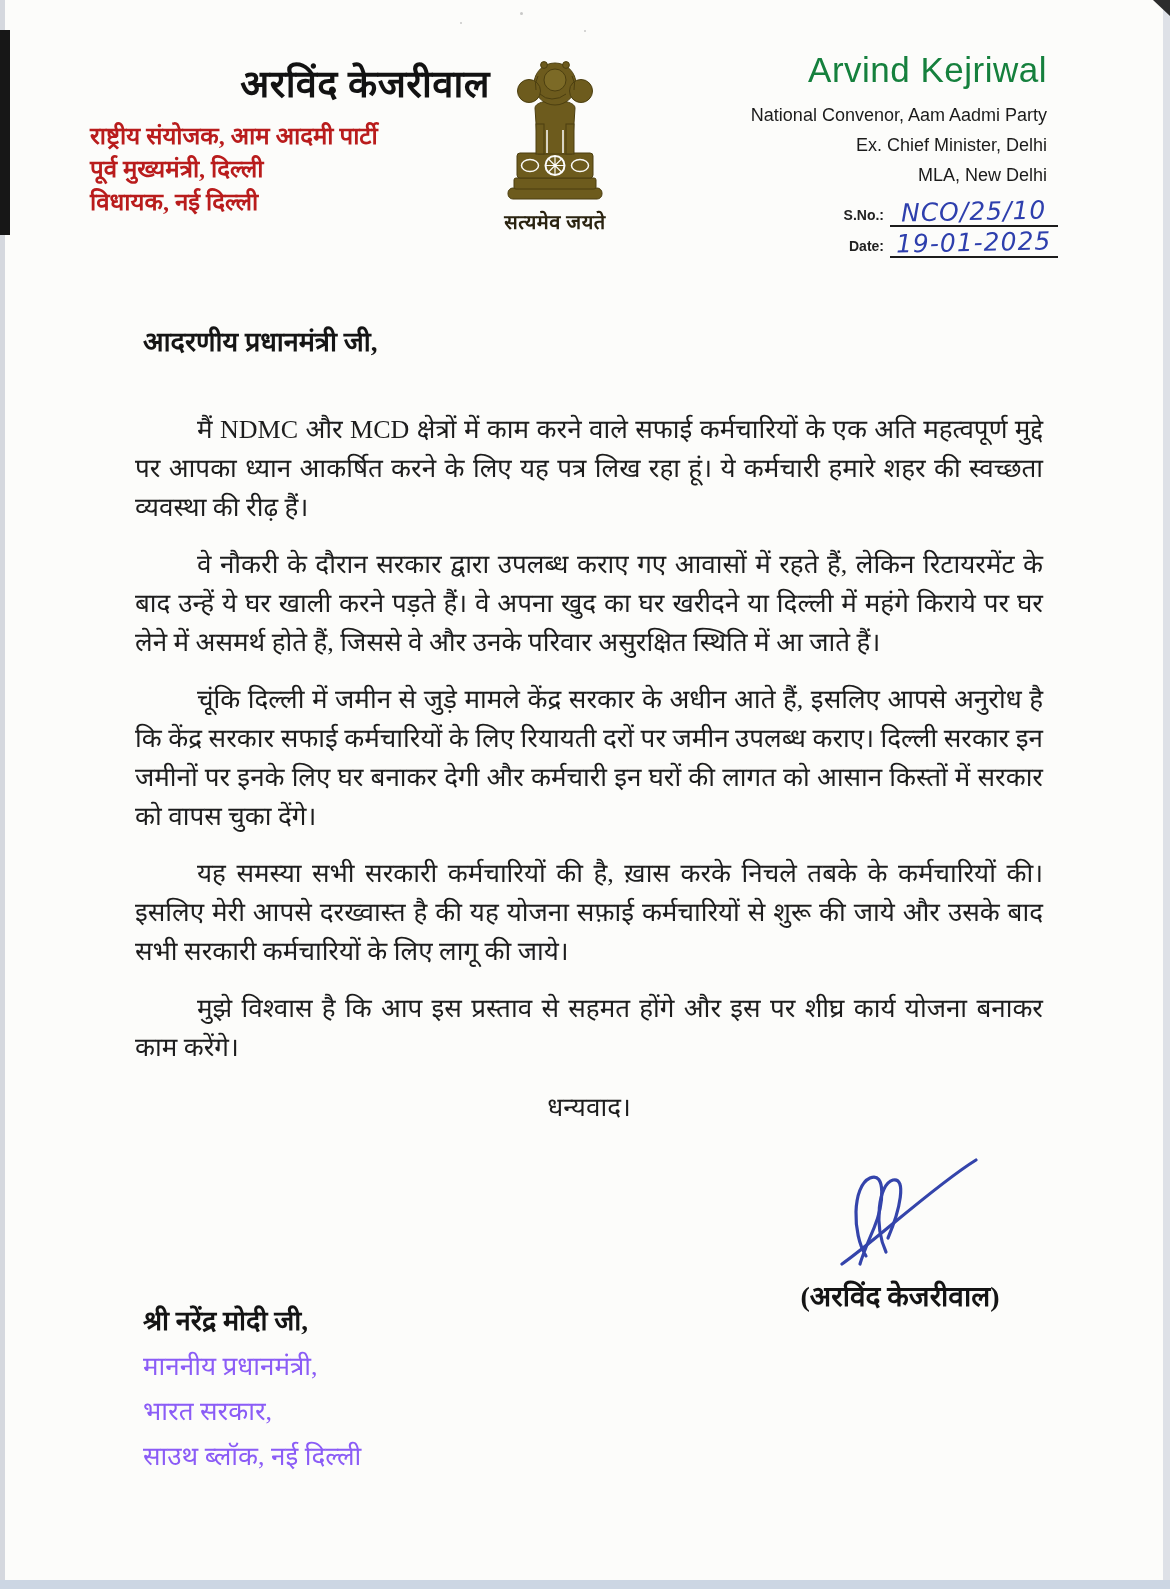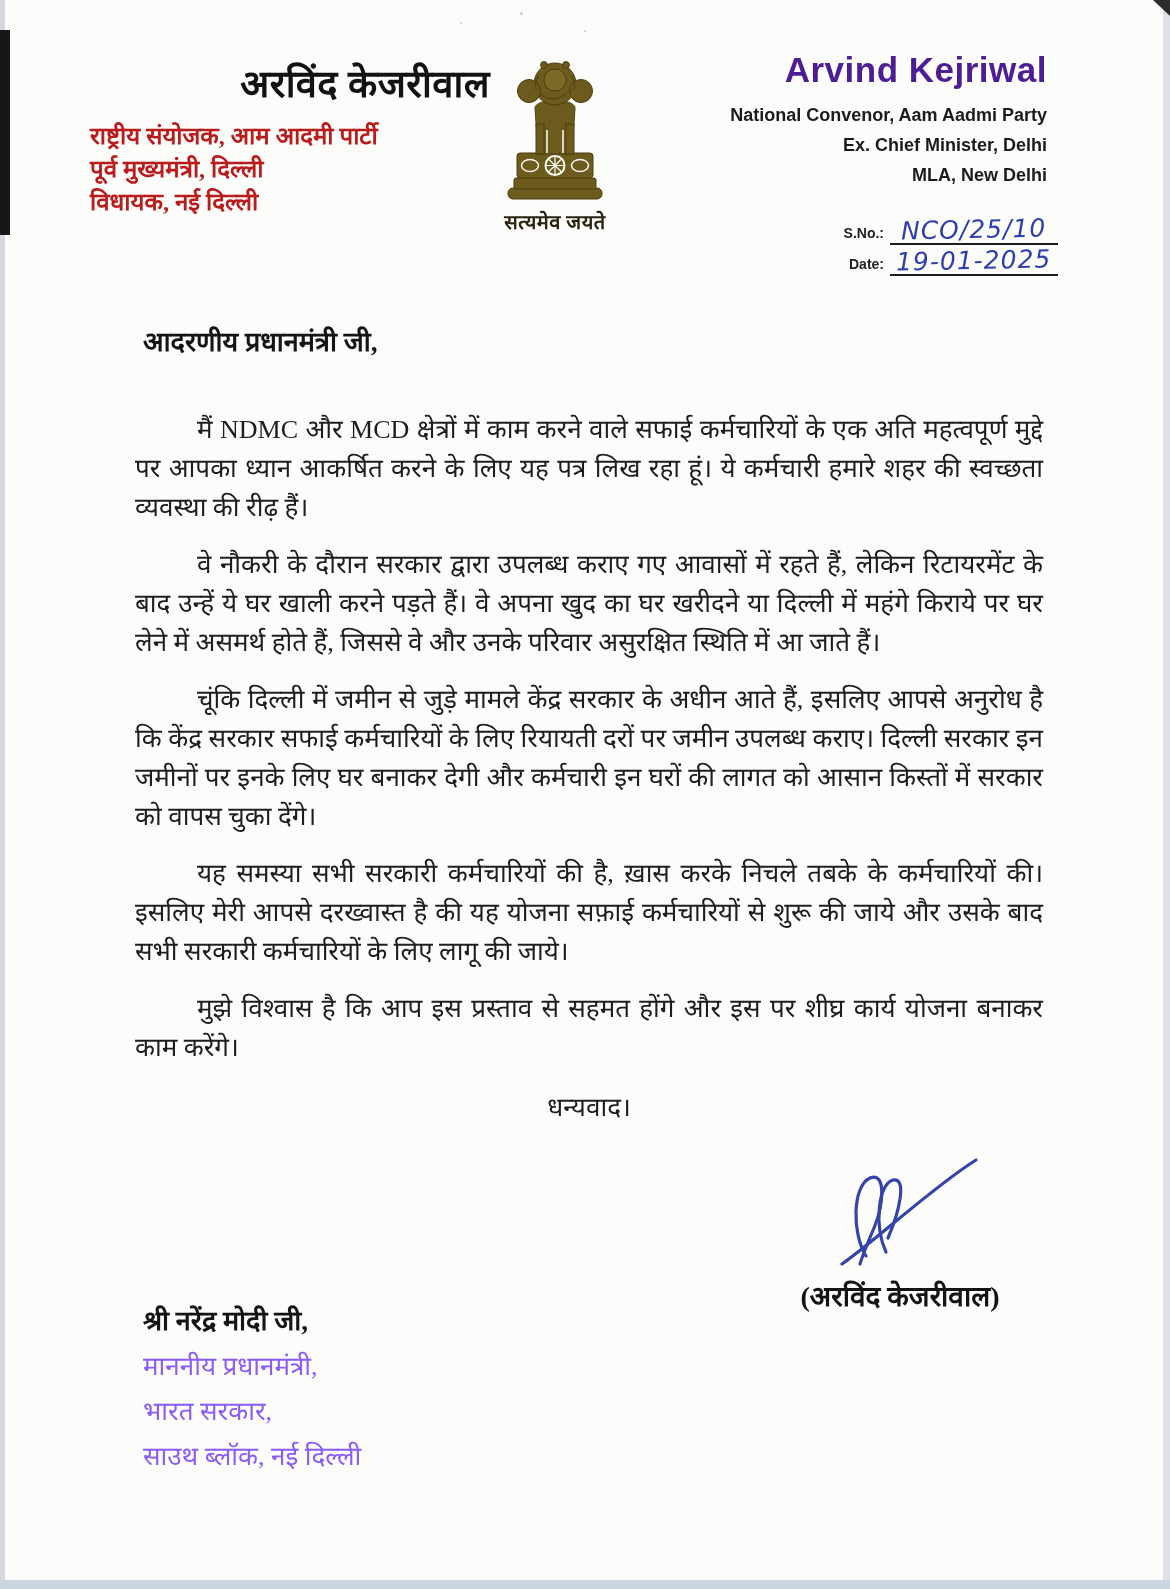--- a/index.html
+++ b/index.html
@@ -26,25 +26,25 @@
   .hdr-left .name{font-size:38px;font-weight:700;color:#121212;margin-bottom:12px;letter-spacing:.5px;text-align:right;}
   .hdr-left .sub{font-size:24px;font-weight:700;line-height:33px;color:#b91c1c;}
 
   
   .emblem-wrap{position:absolute;left:494px;top:50px;width:122px;text-align:center;}
   .emblem-caption{margin-top:4px;font-size:20px;font-weight:700;color:#2a2310;letter-spacing:.5px;}
 
   
   .hdr-right{position:absolute;right:123px;top:50px;width:430px;text-align:right;
     font-family:"Liberation Sans","DejaVu Sans",sans-serif;}
-  .hdr-right .name{font-size:35px;font-weight:700;color:#4c1d95;letter-spacing:.5px;margin-bottom:10px;}
-  .hdr-right .sub{font-size:18px;font-weight:700;line-height:30px;color:#1b1b1b;}
+  .hdr-right .name{font-size:35px;font-weight:400;color:#15803d;letter-spacing:.5px;margin-bottom:10px;}
+  .hdr-right .sub{font-size:18px;font-weight:400;line-height:30px;color:#1b1b1b;}
 
   
-  .ref{position:absolute;right:112px;top:216px;width:250px;
+  .ref{position:absolute;right:112px;top:198px;width:250px;
     font-family:"Liberation Sans","DejaVu Sans",sans-serif;}
   .ref-row{display:flex;align-items:flex-end;justify-content:flex-end;margin-bottom:2px;}
   .ref-label{font-size:14px;font-weight:700;color:#222;padding-bottom:4px;}
   .ref-line{width:168px;border-bottom:2px solid #1c1c1c;text-align:center;margin-left:6px;}
   .ref-value{display:inline-block;font-size:25px;font-style:italic;letter-spacing:1px;
     color:#2e3fad;transform:rotate(-1.2deg);font-family:"DejaVu Sans",sans-serif;line-height:27px;}
 
   
   .letter-body{position:absolute;left:135px;top:322px;width:908px;}
   .salutation{font-size:27px;font-weight:700;line-height:40px;margin:0 8px 48px 8px;color:#151515;}

